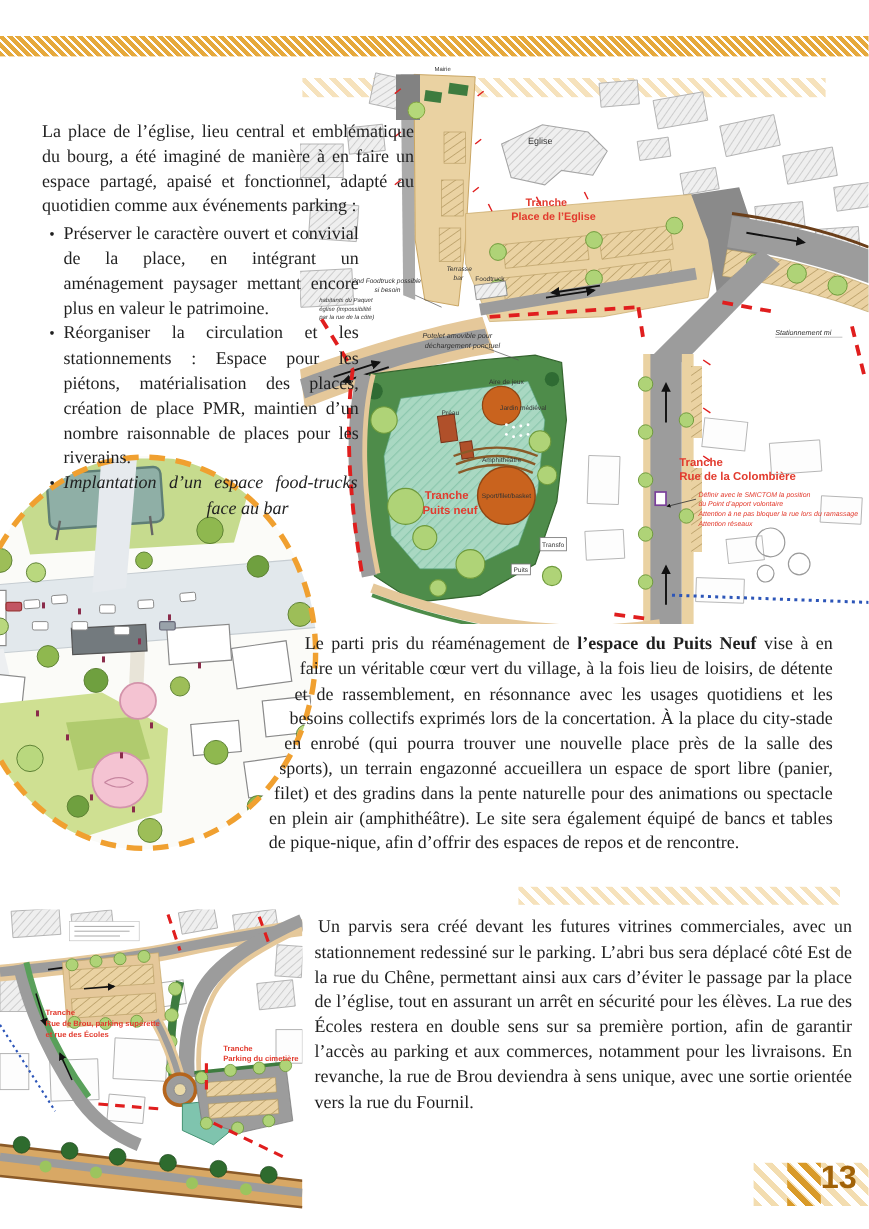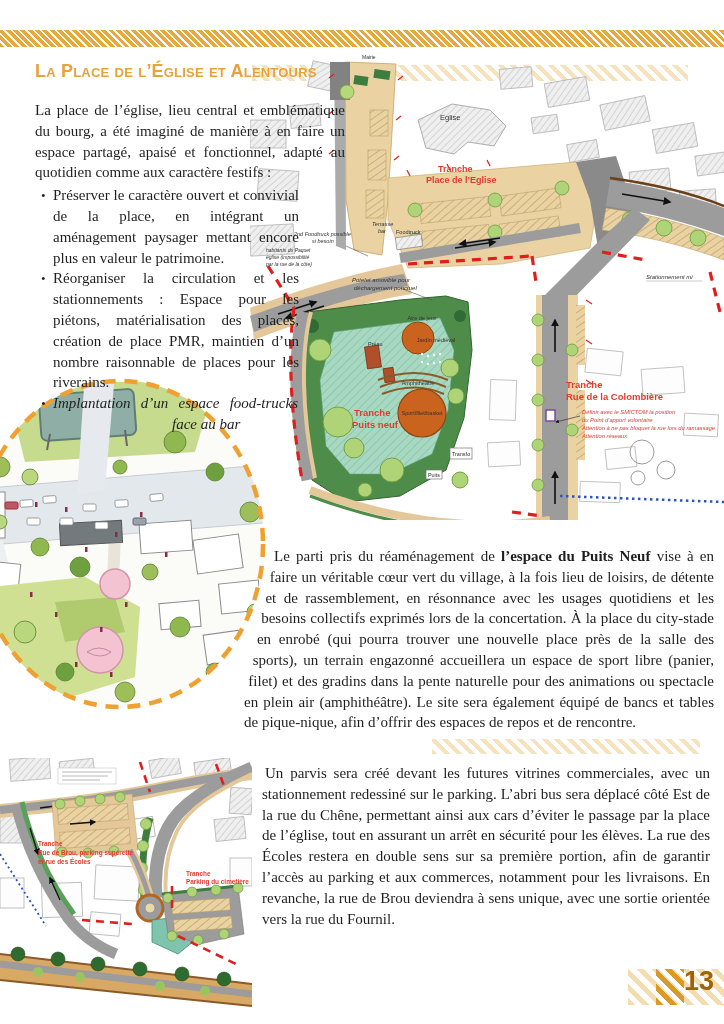--- a/index.html
+++ b/index.html
@@ -20,22 +20,22 @@
   .text-col ul{margin:2px 0 0;padding-left:17px;}
   .text-col li{padding-left:1px;margin:0;}
   .text-col li::marker{content:"•  ";font-size:13px;}
   #li1{width:246px;}
   #li2{width:246px;}
   #li3{width:245px;font-style:italic;}
   .push-l{float:left;width:154px;height:63px;
           shape-outside:polygon(0 21px,119px 21px,119px 42px,154px 42px,154px 63px,0 63px);}
   .push-r{float:right;width:40px;height:63px;
           shape-outside:polygon(0 21px,40px 21px,40px 63px,0 63px);}
-  .puits-para{position:absolute;left:244px;top:527px;width:470px;text-align:justify;
-              font-size:15px;line-height:20.8px;z-index:2;margin-top:19px;}
+  .puits-para{position:absolute;left:224px;top:527px;width:470px;text-align:justify;
+              font-size:15px;line-height:20.8px;z-index:2;}
   .wedge{float:left;width:30px;height:146px;shape-outside:polygon(0 0,30px 0,0 146px);}
   .col2{position:absolute;left:262px;top:763px;width:448px;text-align:justify;
         font-size:15px;line-height:20.8px;z-index:2;}
   .col2 p{margin:0 0 21px;text-indent:3px;}
   svg{position:absolute;display:block;}
   #map1{left:250px;top:50px;z-index:1;}
   #map2{left:0;top:758px;z-index:1;}
   #sketch{left:-35px;top:372px;z-index:1;}
   .m-lbl{font-family:"Liberation Sans",sans-serif;fill:#333;}
   .m-red{font-family:"Liberation Sans",sans-serif;fill:#E23B2E;font-weight:bold;}
@@ -50,24 +50,23 @@
 </style>
 </head>
 <body>
 
 <div class="page">
 
   <div class="band-top hatch-gold"></div>
   <div class="bar1 hatch-light"></div>
   <div class="bar2 hatch-light"></div>
 
-  <div id="title1" class="h-title">La Place de l’Église et Alentours</div>
 
   <div class="text-col">
-    <p>La place de l’église, lieu central et emblématique du bourg, a été imaginé de manière à en faire un espace partagé, apaisé et fonctionnel, adapté au quotidien comme aux caractère festifs :</p>
+    <p>La place de l’église, lieu central et emblématique du bourg, a été imaginé de manière à en faire un espace partagé, apaisé et fonctionnel, adapté au quotidien comme aux événements parking :</p>
     <ul>
       <li id="li1">Préserver le caractère ouvert et convivial de la place, en intégrant un aménagement paysager mettant encore plus en valeur le patrimoine.</li>
       <li id="li2">Réorganiser la circulation et les stationnements : Espace pour les piétons, matérialisation des places, création de place PMR, maintien d’un nombre raisonnable de places pour les riverains.</li>
       <li id="li3"><span class="push-r"></span><span class="push-l"></span><span>Implantation d’un espace food-trucks face au bar</span></li>
     </ul>
   </div>
 
   <div class="puits-para">
     <span class="wedge"></span><span>Le parti pris du réaménagement de </span><b>l’espace du Puits Neuf</b><span> vise à en faire un véritable cœur vert du village, à la fois lieu de loisirs, de détente et de rassemblement, en résonnance avec les usages quotidiens et les besoins collectifs exprimés lors de la concertation. À la place du city-stade en enrobé (qui pourra trouver une nouvelle place près de la salle des sports), un terrain engazonné accueillera un espace de sport libre (panier, filet) et des gradins dans la pente naturelle pour des animations ou spectacle en plein air (amphithéâtre). Le site sera également équipé de bancs et tables de pique-nique, afin d’offrir des espaces de repos et de rencontre.</span>
   </div>

